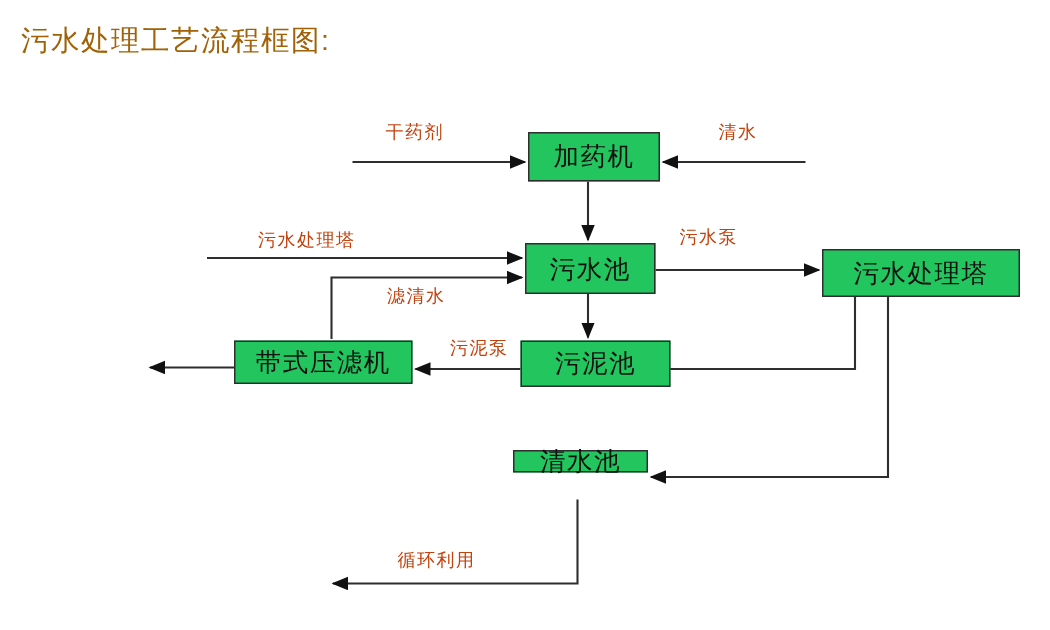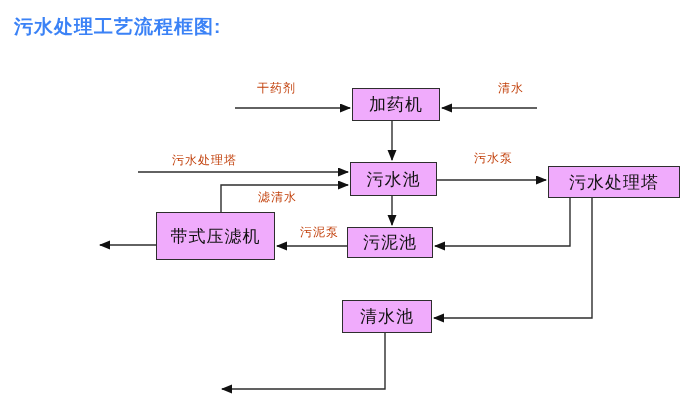--- a/index.html
+++ b/index.html
@@ -2,26 +2,26 @@
 <html><head>
 <meta charset="utf-8">
 <style>
   html,body{margin:0;padding:0;background:#ffffff;}
   .stage{
     position:relative;width:700px;height:420px;background:#ffffff;overflow:hidden;
     font-family:"Liberation Sans","DejaVu Sans",sans-serif;color:#111111;
   }
   .title{
     position:absolute;left:14px;top:14px;margin:0;
-    font-size:19px;font-weight:bold;letter-spacing:1px;color:#3b82f6;
+    font-size:19px;font-weight:normal;letter-spacing:1px;color:#a16207;
   }
   .wires{position:absolute;left:0;top:0;width:700px;height:420px;}
   .wires line,.wires polyline{stroke:#2e2e2e;stroke-width:1.4;fill:none;}
   .node{
-    position:absolute;box-sizing:border-box;border:1.5px solid #2e2e2e;background:#f0abfc;
+    position:absolute;box-sizing:border-box;border:1.5px solid #2e2e2e;background:#22c55e;
     display:flex;align-items:center;justify-content:center;
     font-size:17px;color:#111111;white-space:nowrap;letter-spacing:1px;
   }
   .lbl{
     position:absolute;font-size:12px;color:#c2410c;white-space:nowrap;letter-spacing:1px;
   }
 </style>
 </head>
 <body>
 
@@ -45,24 +45,25 @@
     <line x1="392" y1="196" x2="392" y2="225" marker-end="url(#ah)"></line>
     <line x1="347" y1="246" x2="277" y2="246" marker-end="url(#ah)"></line>
     <line x1="156" y1="245" x2="100" y2="245" marker-end="url(#ah)"></line>
     <polyline points="592,198 592,318 434,318" marker-end="url(#ah)"></polyline>
     <polyline points="385,333 385,389 222,389" marker-end="url(#ah)"></polyline>
   </svg>
 
   <div class="node" style="left:352px;top:88px;width:88px;height:33px">加药机</div>
   <div class="node" style="left:350px;top:162px;width:87px;height:34px">污水池</div>
   <div class="node" style="left:548px;top:166px;width:132px;height:32px">污水处理塔</div>
-  <div class="node" style="left:347px;top:227px;width:86px;height:31px">污泥池</div>
-  <div class="node" style="left:156px;top:212px;width:119px;height:48px">带式压滤机</div>
-  <div class="node" style="left:342px;top:300px;width:90px;height:33px">清水池</div>
+  <div class="node" style="left:347px;top:227px;width:100px;height:31px">污泥池</div>
+  <div class="node" style="left:156px;top:227px;width:119px;height:29px">带式压滤机</div>
+  <div class="node" style="left:342px;top:300px;width:90px;height:15px">清水池</div>
 
   <span class="lbl" style="left:257px;top:80px">干药剂</span>
-  <span class="lbl" style="left:498px;top:80px">清水</span>
+  <span class="lbl" style="left:479px;top:80px">清水</span>
   <span class="lbl" style="left:172px;top:152px">污水处理塔</span>
   <span class="lbl" style="left:258px;top:189px">滤清水</span>
-  <span class="lbl" style="left:474px;top:150px">污水泵</span>
+  <span class="lbl" style="left:453px;top:150px">污水泵</span>
   <span class="lbl" style="left:300px;top:224px">污泥泵</span>
+  <span class="lbl" style="left:265px;top:365px">循环利用</span>
 
 </div>
 
 </body></html>

